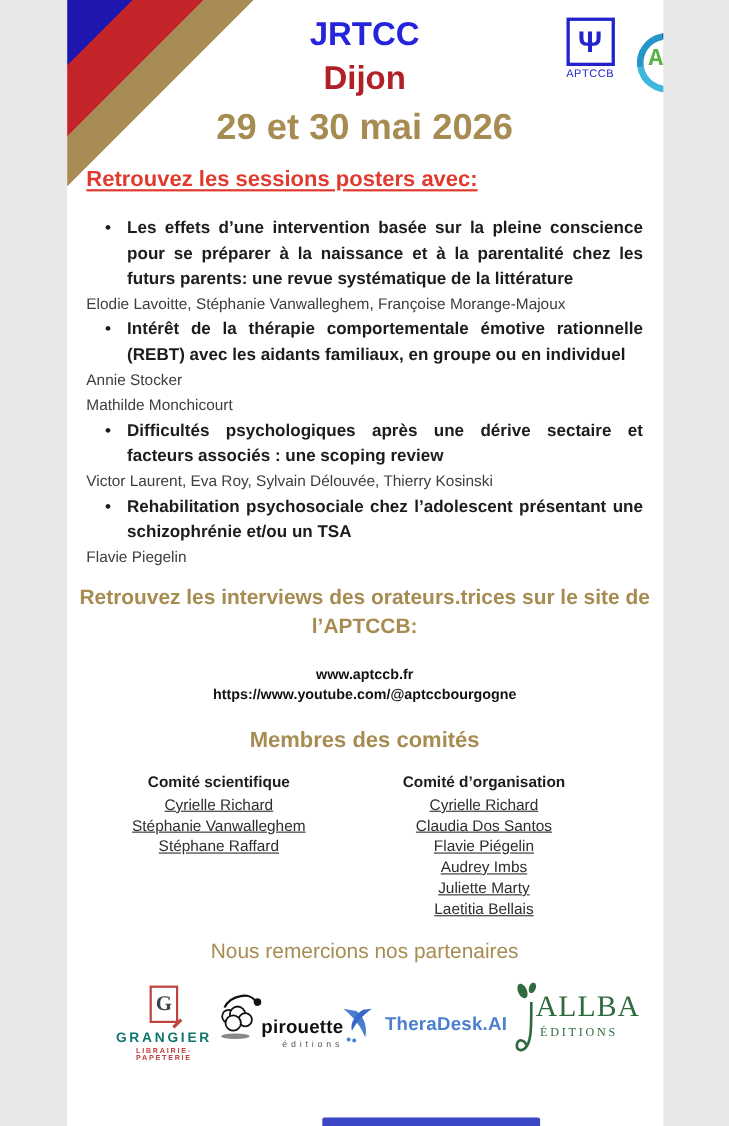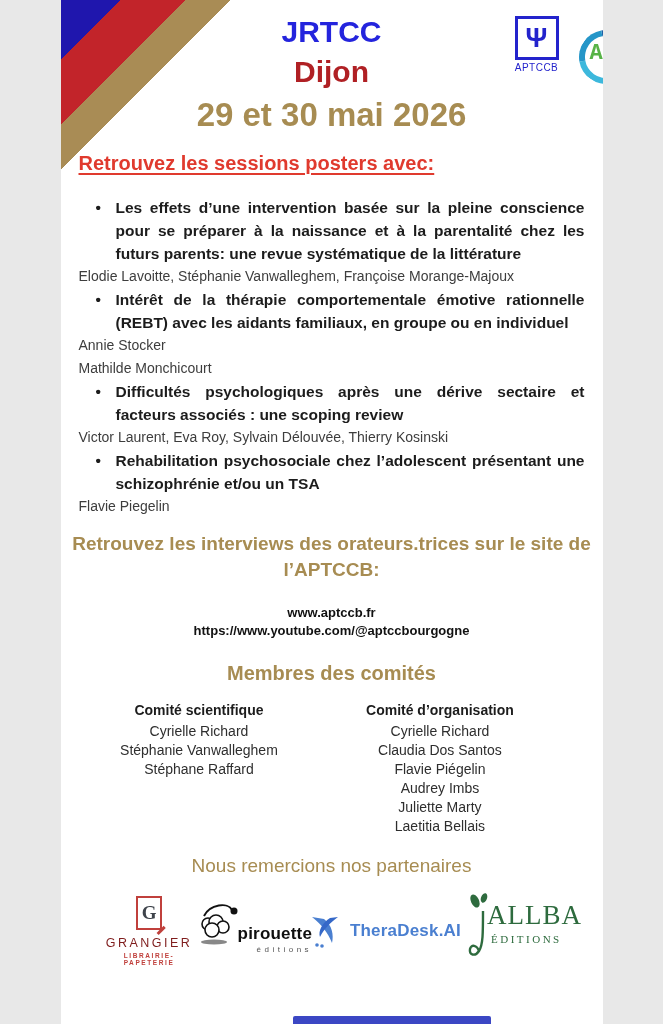--- a/index.html
+++ b/index.html
@@ -74,41 +74,41 @@
   .link-line { font-size:13px; font-weight:bold; color:#111; line-height:18px; cursor:pointer; }
 
   
   .committees { margin-top:20px; text-align:center; }
   .committees-heading { font-size:20px; font-weight:bold; color:#a78c52; line-height:26px; }
   .committee-cols { display:flex; margin:14px 30px 0 30px; align-items:flex-start; }
   .committee-col { text-align:center; }
   .col-sci { width:45%; }
   .col-org { width:55%; }
   .committee-title { font-size:14px; font-weight:bold; color:#1c1c1c; line-height:20px; margin-bottom:2px; }
-  .committee-name { font-size:14px; color:#2e2e2e; line-height:19px; }
+  .committee-name { font-size:14px; color:#2e2e2e; line-height:19px;text-decoration:underline; }
 
   
   .partners { margin-top:18px; text-align:center; }
   .partners-heading { font-size:19px; font-weight:normal; color:#a78c52; line-height:24px; }
   .partner-row {
     display:flex; justify-content:space-between; align-items:center;
     margin:12px 40px 0 40px; height:82px;
   }
 
   .grangier { width:110px; text-align:center; }
   .g-icon {
     position:relative; width:26px; height:34px; border:2px solid #c0403c;
     margin:0 auto; display:flex; align-items:center; justify-content:center;
     font-family:"Liberation Serif", serif; font-size:19px; font-weight:bold; color:#3e434b;
   }
   .g-icon::after {
     content:""; position:absolute; right:-6px; bottom:-3px; width:10px; height:2.5px;
     background:#c0403c; transform:rotate(-45deg);
   }
-  .g-name { margin-top:6px; font-size:12.5px; font-weight:normal; color:#7f1d1d; letter-spacing:2.5px; }
+  .g-name { margin-top:6px; font-size:12.5px; font-weight:bold; color:#0f766e; letter-spacing:2.5px; }
   .g-sub { margin-top:2px; font-size:6.5px; font-weight:bold; color:#c0403c; letter-spacing:1.6px; }
 
   .pirouette { position:relative; width:125px; height:70px; text-align:right; }
   .pirouette svg { position:absolute; left:0; top:6px; }
   .p-text { position:absolute; left:40px; top:28px; }
   .p-name { font-size:17px; font-weight:bold; color:#101010; letter-spacing:.2px; }
   .p-sub { font-size:8px; color:#555; letter-spacing:3.5px; margin-top:1px; padding-left:4px; }
 
   .theradesk { display:flex; align-items:center; gap:8px; }
   .td-name { font-size:17px; font-weight:bold; color:#4a7fd0; letter-spacing:.2px; }

